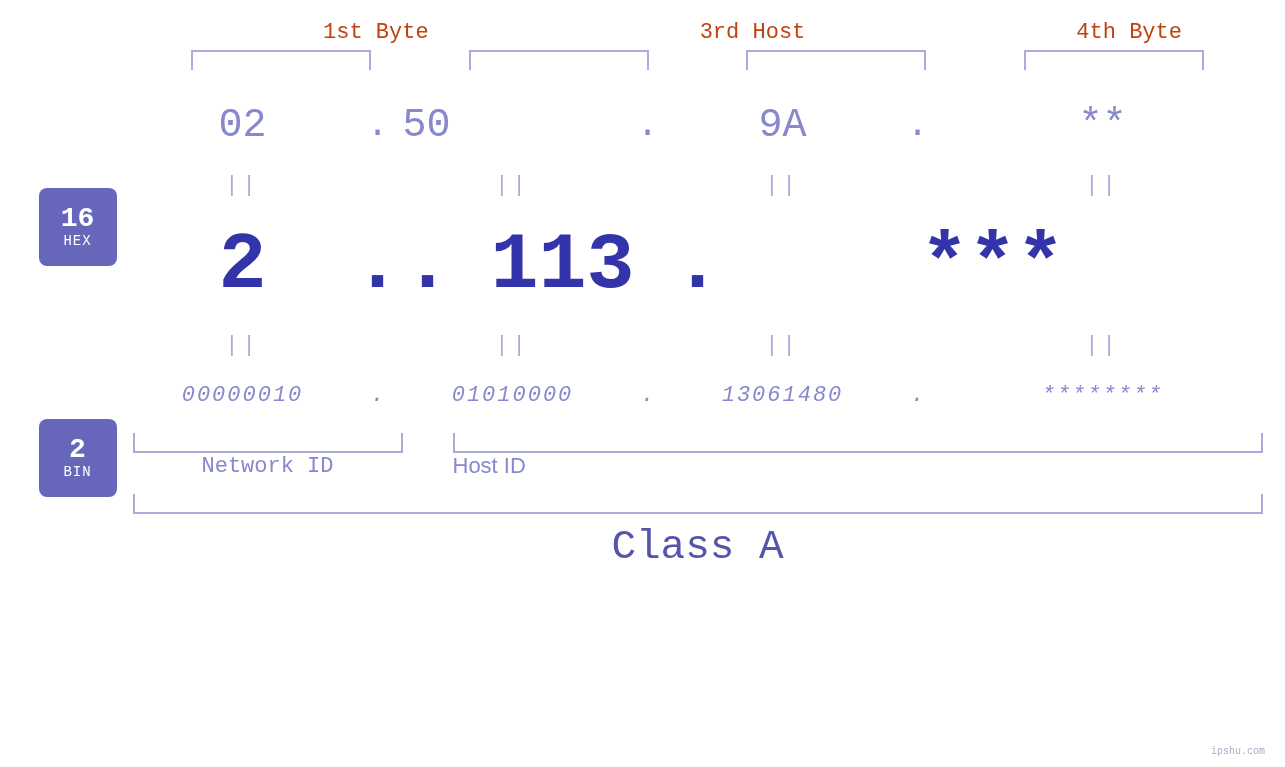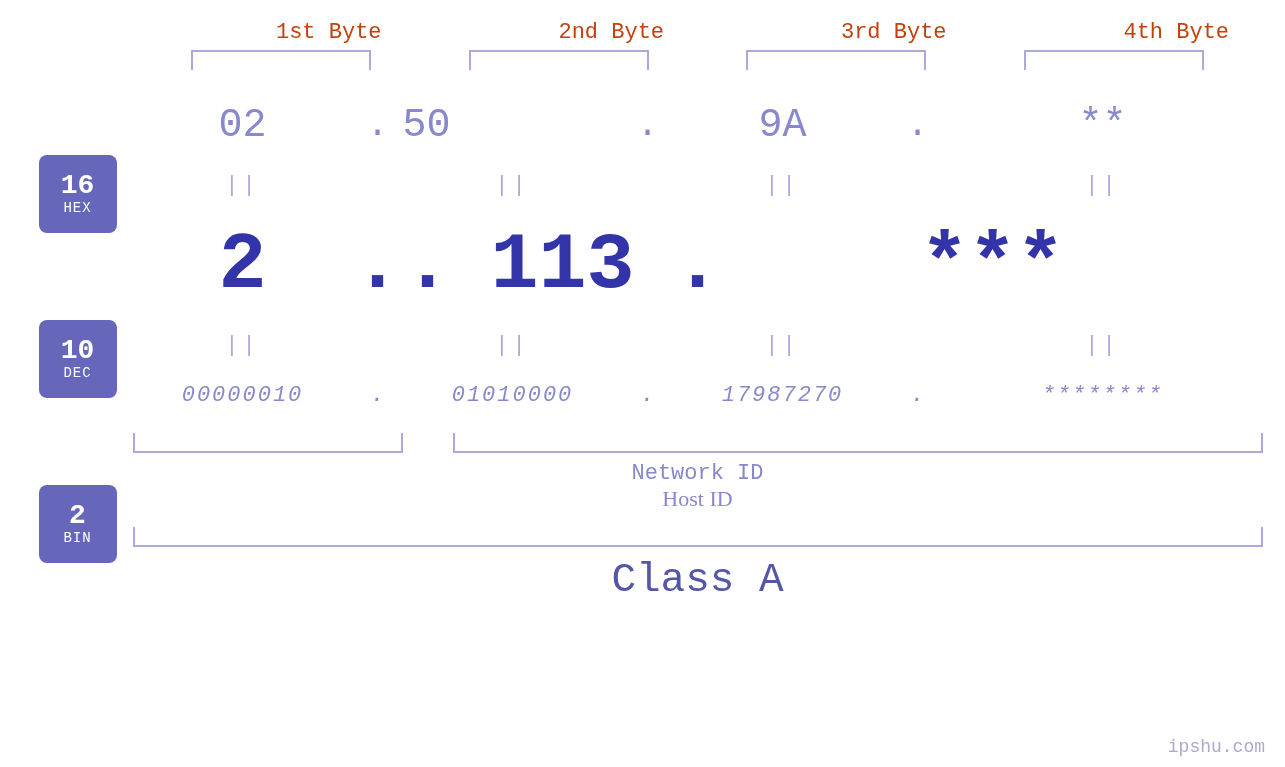--- a/index.html
+++ b/index.html
@@ -98,21 +98,21 @@
       color: #5555aa;
       font-family: 'Courier New', Courier, monospace;
       margin-top: 10px;
     }
 
     
     .watermark {
       position: absolute;
       bottom: 10px;
       right: 20px;
-      font-size: 18px;
+      font-size: 10px;
       color: #aaaacc;
       font-family: 'Courier New', Courier, monospace;
     }
 
     .badges-wrapper {
       display: flex;
       flex-direction: column;
       justify-content: space-around;
       gap: 8px;
       width: 110px;
@@ -134,22 +134,21 @@
   </style>
 </head>
 <body>
 
 <div class="container">
 
   <div style="display:flex; flex-direction:row; width:1240px; margin-left:110px; margin-bottom:5px;">
     <div style="width:110px;"></div>
     <div style="flex:1; display:flex; justify-content:space-around;">
       <div class="byte-label">1st Byte</div>
-      <div class="byte-label">2nd Byte</div>
-      <div class="byte-label">3rd Byte</div>
+      <div class="byte-label">3rd Host</div>
       <div class="byte-label">4th Byte</div>
     </div>
   </div>
 
   <div style="display:flex; flex-direction:row; width:1240px; margin-bottom:15px;">
     <div style="width:110px;"></div>
     <div style="flex:1; display:flex; justify-content:space-around; padding:0 10px;">
       <div class="bracket"></div>
       <div class="bracket"></div>
       <div class="bracket"></div>
@@ -157,26 +156,20 @@
     </div>
   </div>
 
   <div style="display:flex; flex-direction:row; width:1240px;">
 
     <div class="badges-wrapper">
       <div class="badge-slot">
         <div class="badge">
           <span class="badge-num">16</span>
           <span class="badge-label">HEX</span>
-        </div>
-      </div>
-      <div class="badge-slot">
-        <div class="badge">
-          <span class="badge-num">10</span>
-          <span class="badge-label">DEC</span>
         </div>
       </div>
       <div class="badge-slot">
         <div class="badge">
           <span class="badge-num">2</span>
           <span class="badge-label">BIN</span>
         </div>
       </div>
     </div>
 
@@ -219,35 +212,35 @@
         <div style="width:220px; text-align:center;"><span class="eq-sign">||</span></div>
         <div style="width:50px;"></div>
         <div style="flex:1; text-align:center;"><span class="eq-sign">||</span></div>
       </div>
 
       <div style="display:flex; flex-direction:row; align-items:center; height:60px;font-style:italic;">
         <div style="width:220px; text-align:center;"><span class="bin-val">00000010</span></div>
         <div style="width:50px; text-align:center; font-size:22px; color:#8888cc;">.</div>
         <div style="width:220px; text-align:center;"><span class="bin-val">01010000</span></div>
         <div style="width:50px; text-align:center; font-size:22px; color:#8888cc;">.</div>
-        <div style="width:220px; text-align:center;"><span class="bin-val">17987270</span></div>
+        <div style="width:220px; text-align:center;"><span class="bin-val">13061480</span></div>
         <div style="width:50px; text-align:center; font-size:22px; color:#8888cc;">.</div>
         <div style="flex:1; text-align:center;"><span class="bin-val">********</span></div>
       </div>
 
       <div style="display:flex; flex-direction:row; align-items:flex-end; margin-top:8px;">
         <div style="width:270px; height:20px; border-bottom:2px solid #aaaadd; border-left:2px solid #aaaadd; border-right:2px solid #aaaadd;"></div>
         <div style="width:50px;"></div>
         <div style="flex:1; height:20px; border-bottom:2px solid #aaaadd; border-left:2px solid #aaaadd; border-right:2px solid #aaaadd;"></div>
       </div>
 
-      <div style="display:flex; flex-direction:column; align-items:center; margin-top:8px;">
+      <div style="display:flex; flex-direction:row; align-items:center; margin-top:0;">
         <div style="width:270px; text-align:center; font-size:22px; color:#8888cc; font-family:'Courier New',Courier,monospace;">Network ID</div>
         <div style="width:50px;"></div>
-        <div style="flex:1; text-align:right; font-size:22px; color:#8888cc; font-family:Liberation Serif, serif;">Host ID</div>
+        <div style="flex:1; text-align:left; font-size:22px; color:#8888cc; font-family:Liberation Sans, sans-serif;">Host ID</div>
       </div>
 
       <div style="width:100%; height:20px; border-bottom:2px solid #aaaadd; border-left:2px solid #aaaadd; border-right:2px solid #aaaadd; margin-top:15px;"></div>
 
       <div class="class-label">Class A</div>
 
     </div>
   </div>
 
   <div class="watermark">ipshu.com</div>

